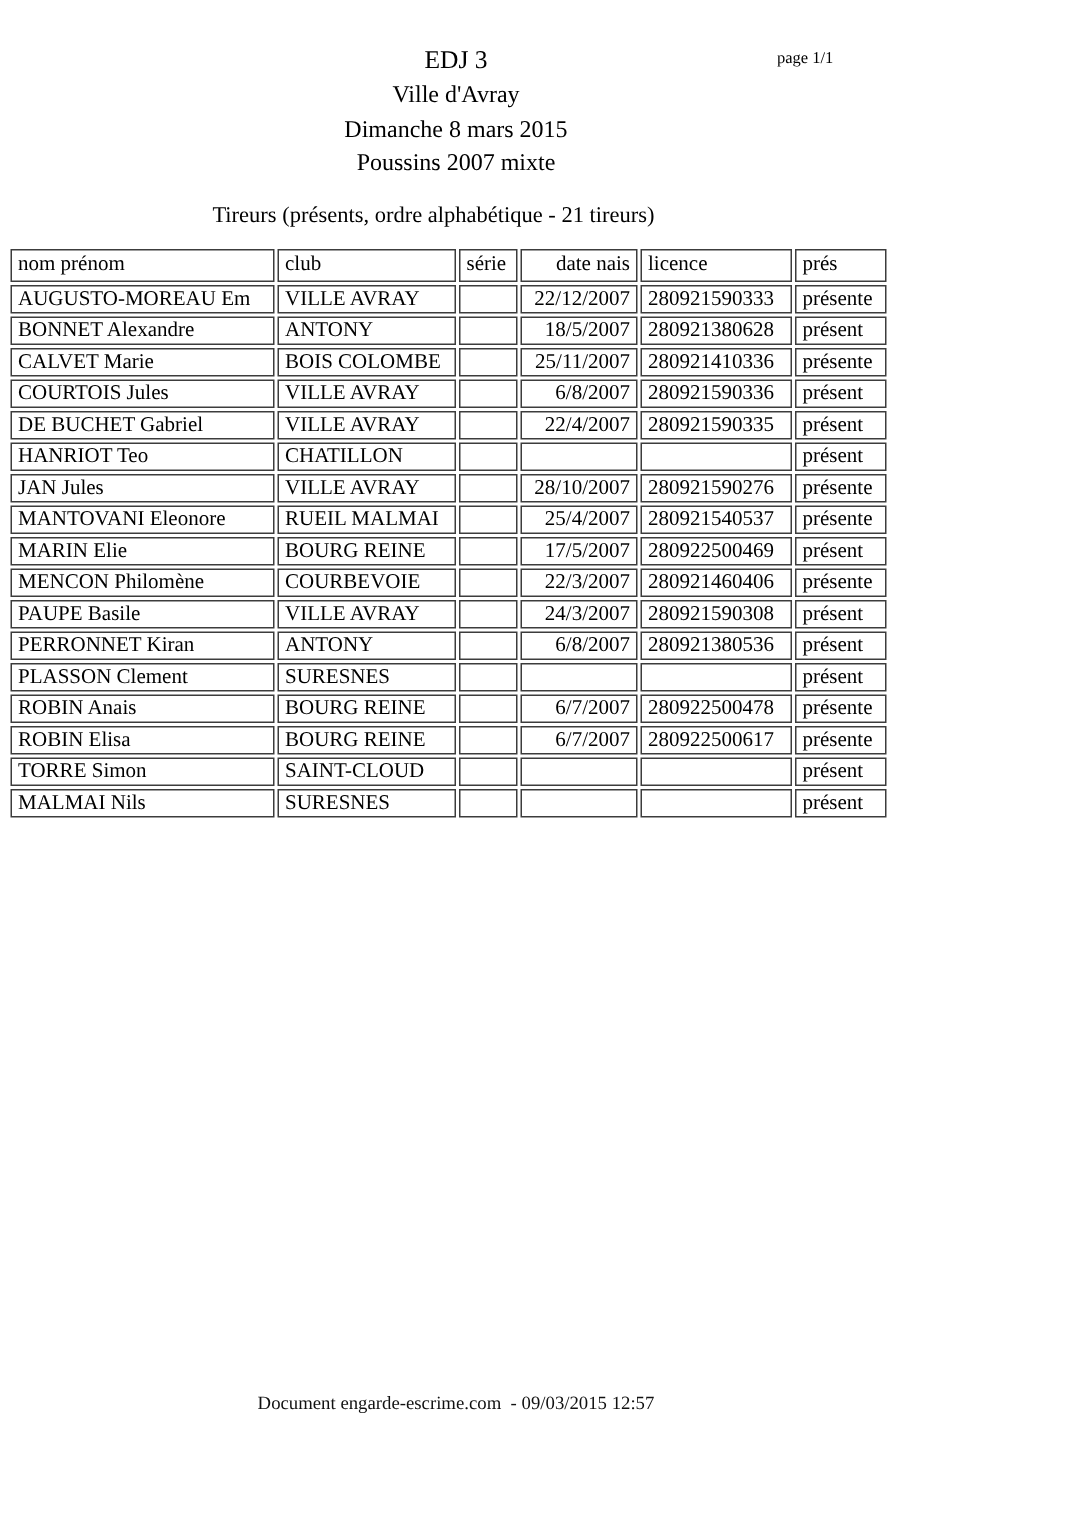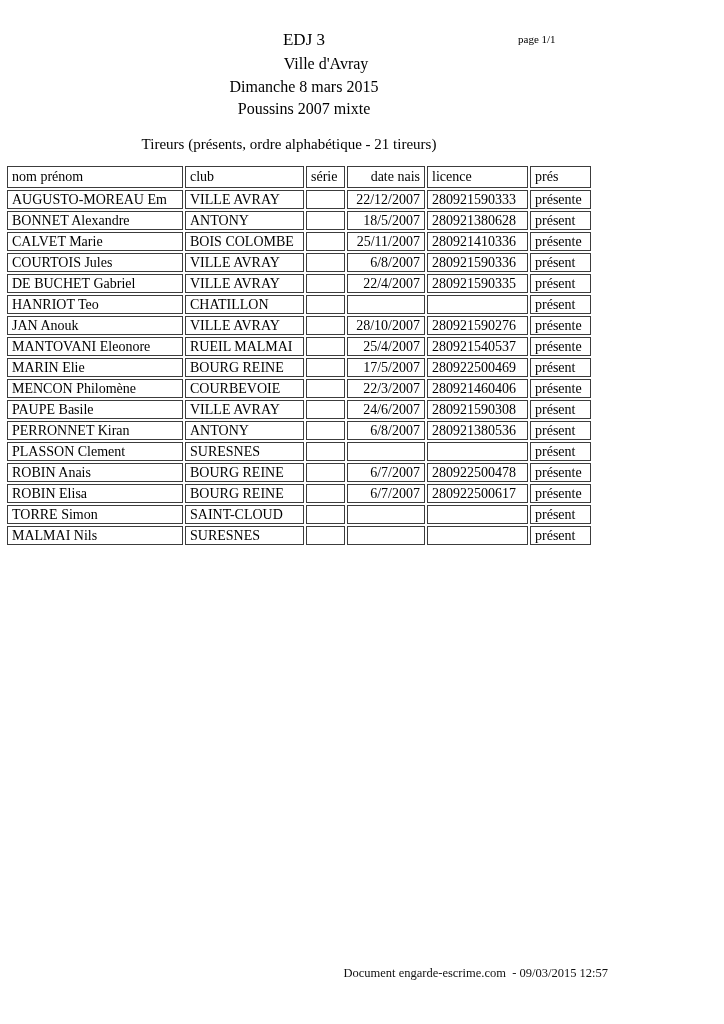--- a/index.html
+++ b/index.html
@@ -10,21 +10,21 @@
     font-family: "Liberation Serif", "DejaVu Serif", serif;
     position: relative;
     overflow: hidden;
   }
   .center-line {
     position: absolute; left: 0; width: 608px;
     text-align: center; white-space: pre;
   }
   .doc-title   { top: 30px;  font-size: 17px; }
   .page-ind    { position: absolute; left: 494px; top: 33px; font-size: 11px; margin-left: 24px; }
-  .sub-0       { top: 55px;  font-size: 16px; padding-left: 22px; }
+  .sub-0       { top: 55px;  font-size: 16px; }
   .sub-1       { top: 78px;  font-size: 16px; }
   .sub-2       { top: 100px; font-size: 16px; }
   .section-ttl { top: 136px; font-size: 15px; transform: translateX(-15px); }
 
   table.roster {
     position: absolute; left: 5px; top: 164px;
     width: 588px;
     border-collapse: separate;
     border-spacing: 2px;
     table-layout: fixed;
@@ -38,21 +38,21 @@
     font-weight: normal;
     text-align: left;
     white-space: nowrap;
     overflow: hidden;
     font-size: 14px;
   }
   table.roster th { height: 20px; line-height: 20px; font-family: Liberation Serif, serif; }
   .al-right  { text-align: right !important; }
   .al-center { text-align: left; }
 
-  .footer-note { top: 966px; font-size: 12.5px; color: #111111; text-align: right; }
+  .footer-note { top: 928px; font-size: 12.5px; color: #111111; }
 </style>
 </head>
 <body>
 
 <div class="center-line doc-title">EDJ 3</div>
 
 <div class="page-ind">page 1/1</div>
 
 <div class="center-line sub-0">Ville d'Avray</div>
 
@@ -124,21 +124,21 @@
       </tr>
       <tr>
         <td>HANRIOT Teo</td>
         <td>CHATILLON</td>
         <td class="al-center"></td>
         <td class="al-right"></td>
         <td></td>
         <td>présent</td>
       </tr>
       <tr>
-        <td>JAN Anouk</td>
+        <td>JAN Jules</td>
         <td>VILLE AVRAY</td>
         <td class="al-center"></td>
         <td class="al-right">28/10/2007</td>
         <td>280921590276</td>
         <td>présente</td>
       </tr>
       <tr>
         <td>MANTOVANI Eleonore</td>
         <td>RUEIL MALMAI</td>
         <td class="al-center"></td>
@@ -159,21 +159,21 @@
         <td>COURBEVOIE</td>
         <td class="al-center"></td>
         <td class="al-right">22/3/2007</td>
         <td>280921460406</td>
         <td>présente</td>
       </tr>
       <tr>
         <td>PAUPE Basile</td>
         <td>VILLE AVRAY</td>
         <td class="al-center"></td>
-        <td class="al-right">24/6/2007</td>
+        <td class="al-right">24/3/2007</td>
         <td>280921590308</td>
         <td>présent</td>
       </tr>
       <tr>
         <td>PERRONNET Kiran</td>
         <td>ANTONY</td>
         <td class="al-center"></td>
         <td class="al-right">6/8/2007</td>
         <td>280921380536</td>
         <td>présent</td>

